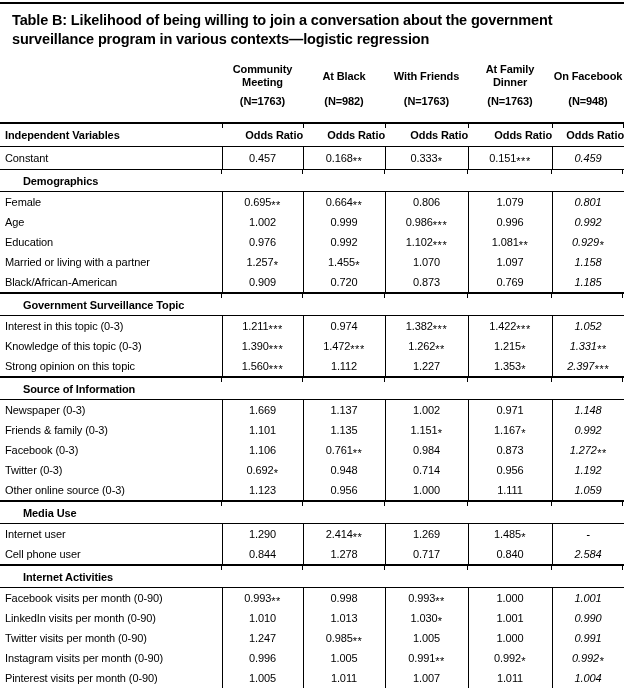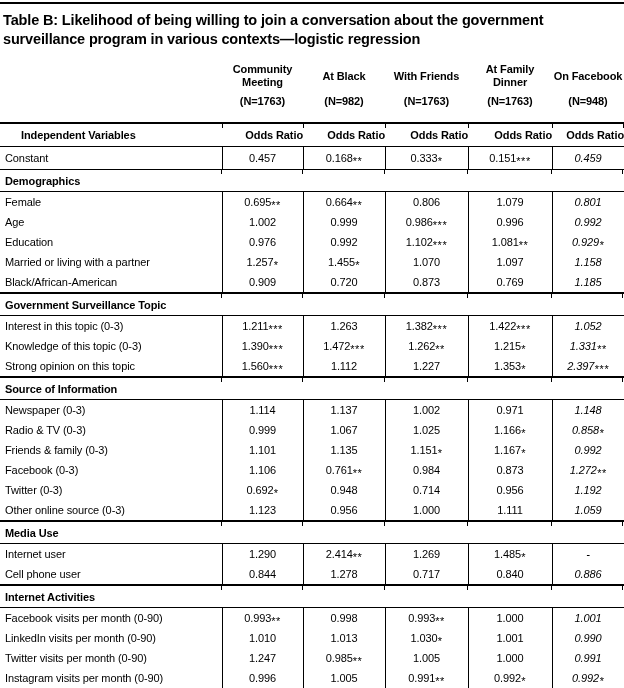--- a/index.html
+++ b/index.html
@@ -2,21 +2,21 @@
 <html><head>
 <meta charset="utf-8">
 <style>
   html, body { margin:0; padding:0; }
   body {
     width:624px; height:688px; background:#fff; color:#000;
     font-family:"Liberation Sans","DejaVu Sans",sans-serif;
     overflow:hidden;
   }
   .top-rule { border-top:2px solid #000; margin:2px 0 0 0; height:0; }
-  .title { font-size:14.5px; line-height:18.5px; font-weight:bold; margin:7px 6px 8px 3px; letter-spacing:-0.15px; }
+  .title { font-size:14.5px; line-height:18.5px; font-weight:bold; margin:7px 6px 8px 12px; letter-spacing:-0.15px; }
   .title div { white-space:nowrap; }
 
   table.reg {
     width:624px; border-collapse:collapse; table-layout:fixed;
     font-size:11px; letter-spacing:-0.1px; margin-top:2px;
   }
   td { padding:0; vertical-align:middle; height:20px; overflow:hidden; }
 
   
   tr.names td { font-weight:bold; text-align:center; height:34px; line-height:13px; padding:3px 1px 2px; }
@@ -38,21 +38,21 @@
   
   tr.data td.lbl, tr.cons td.lbl { padding-left:5px; text-align:left;margin-top:20px; }
   td.val { text-align:center; border-left:1px solid #000; }
   tr.data td.val:last-child, tr.cons td.val:last-child { border-right:1px solid #000;font-style:italic; }
   tr.cons td { height:22px; border-bottom:1.5px solid #000; }
   tr.gend td { border-bottom:2px solid #000; }
   tr.last td { border-bottom:2px solid #000; }
 
   
   tr.sec-row td {
-    font-weight:bold; height:21px; padding-left:5px; border-bottom:1.5px solid #000;
+    font-weight:bold; height:21px; padding-left:23px; border-bottom:1.5px solid #000;
     background-image:linear-gradient(#000,#000),linear-gradient(#000,#000),linear-gradient(#000,#000),
                      linear-gradient(#000,#000),linear-gradient(#000,#000),linear-gradient(#000,#000);
     background-position:221px 0,302px 0,384px 0,467px 0,551px 0,622px 0;
     background-size:1px 4px; background-repeat:no-repeat;
   }
 
   .stars { position:relative; top:0.26em; letter-spacing:0.5px; }
 </style>
 </head>
 <body>
@@ -84,21 +84,21 @@
     </tr>
     <tr class="nrow">
       <td></td>
       <td>(N=1763)</td>
       <td>(N=982)</td>
       <td>(N=1763)</td>
       <td>(N=1763)</td>
       <td>(N=948)</td>
     </tr>
     <tr class="orow">
-      <td class="lbl" style="padding-left:21px">Independent Variables</td>
+      <td class="lbl" style="padding-left:5px">Independent Variables</td>
       <td class="ov">Odds Ratio</td>
       <td class="ov">Odds Ratio</td>
       <td class="ov">Odds Ratio</td>
       <td class="ov">Odds Ratio</td>
       <td class="ov ov-last">Odds Ratio</td>
     </tr>
 
     <tr class="cons">
       <td class="lbl">Constant</td>
       <td class="val">0.457</td>
@@ -151,21 +151,21 @@
       <td class="val">0.769</td>
       <td class="val">1.185</td>
     </tr>
 
     <tr class="sec-row">
       <td colspan="6">Government Surveillance Topic</td>
     </tr>
     <tr class="data">
       <td class="lbl">Interest in this topic (0-3)</td>
       <td class="val">1.211<span class="stars">***</span></td>
-      <td class="val">1.263</td>
+      <td class="val">0.974</td>
       <td class="val">1.382<span class="stars">***</span></td>
       <td class="val">1.422<span class="stars">***</span></td>
       <td class="val">1.052</td>
     </tr>
     <tr class="data">
       <td class="lbl">Knowledge of this topic (0-3)</td>
       <td class="val">1.390<span class="stars">***</span></td>
       <td class="val">1.472<span class="stars">***</span></td>
       <td class="val">1.262<span class="stars">**</span></td>
       <td class="val">1.215<span class="stars">*</span></td>
@@ -178,33 +178,25 @@
       <td class="val">1.227</td>
       <td class="val">1.353<span class="stars">*</span></td>
       <td class="val">2.397<span class="stars">***</span></td>
     </tr>
 
     <tr class="sec-row">
       <td colspan="6">Source of Information</td>
     </tr>
     <tr class="data">
       <td class="lbl">Newspaper (0-3)</td>
-      <td class="val">1.114</td>
+      <td class="val">1.669</td>
       <td class="val">1.137</td>
       <td class="val">1.002</td>
       <td class="val">0.971</td>
       <td class="val">1.148</td>
-    </tr>
-    <tr class="data">
-      <td class="lbl">Radio &amp; TV (0-3)</td>
-      <td class="val">0.999</td>
-      <td class="val">1.067</td>
-      <td class="val">1.025</td>
-      <td class="val">1.166<span class="stars">*</span></td>
-      <td class="val">0.858<span class="stars">*</span></td>
     </tr>
     <tr class="data">
       <td class="lbl">Friends &amp; family (0-3)</td>
       <td class="val">1.101</td>
       <td class="val">1.135</td>
       <td class="val">1.151<span class="stars">*</span></td>
       <td class="val">1.167<span class="stars">*</span></td>
       <td class="val">0.992</td>
     </tr>
     <tr class="data">
@@ -242,21 +234,21 @@
       <td class="val">1.269</td>
       <td class="val">1.485<span class="stars">*</span></td>
       <td class="val">-</td>
     </tr>
     <tr class="data gend">
       <td class="lbl">Cell phone user</td>
       <td class="val">0.844</td>
       <td class="val">1.278</td>
       <td class="val">0.717</td>
       <td class="val">0.840</td>
-      <td class="val">0.886</td>
+      <td class="val">2.584</td>
     </tr>
 
     <tr class="sec-row">
       <td colspan="6">Internet Activities</td>
     </tr>
     <tr class="data">
       <td class="lbl">Facebook visits per month (0-90)</td>
       <td class="val">0.993<span class="stars">**</span></td>
       <td class="val">0.998</td>
       <td class="val">0.993<span class="stars">**</span></td>

